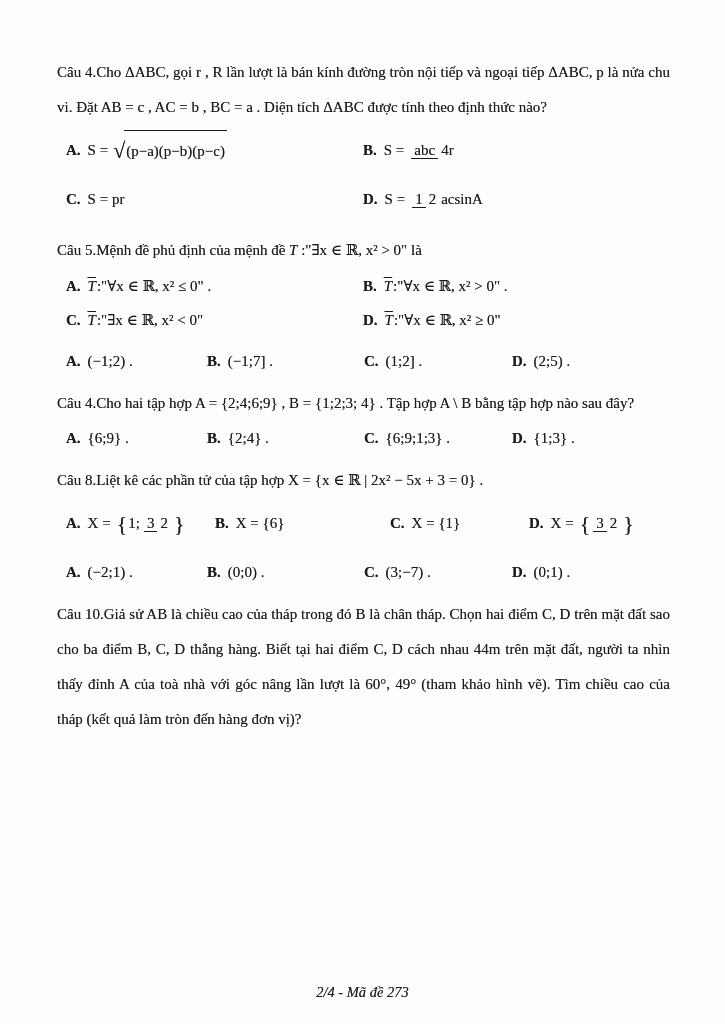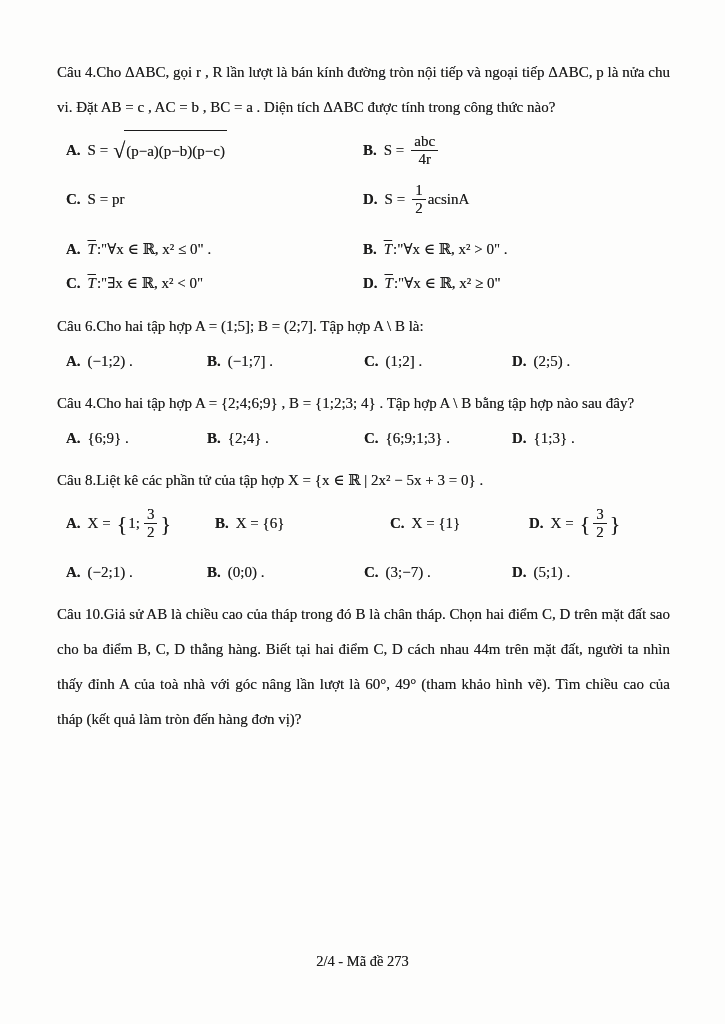--- a/index.html
+++ b/index.html
@@ -23,36 +23,36 @@
   .opts { padding-left:9px; margin-top:2px; display:grid; align-items:center; row-gap:2px; }
   .opts2 { grid-template-columns:297px 1fr; }
   .opts4 { grid-template-columns:141px 157px 148px 1fr; }
   .opts4b { grid-template-columns:149px 175px 139px 1fr; }
   .opt { display:flex; align-items:center; white-space:nowrap; min-height:30px; }
   .tall .opt { min-height:47px; }
   .med .opt { min-height:32px; }
   .opt-label { font-weight:bold; margin-right:7px; }
 
   .m-pre { margin-right:5px; }
-  .frac { display:inline-flex; flex-direction:column; text-align:center; line-height:1.12; margin:0 2px; }
+  .frac { display:inline-flex; flex-direction:row; line-height:1.12; margin:0 2px; }
   .frac .num { border-bottom:1.3px solid #1b1b1b; padding:0 3px; }
   .frac .den { padding:0 3px; }
   .sqrt-sym { font-size:22px; line-height:1; margin-right:-1px; font-weight:normal; }
   .rad { border-top:1.4px solid #1b1b1b; padding:12px 2px; }
   .tbar { text-decoration:overline; font-style:italic; margin-right:1px; }
   .brace { font-size:22px; line-height:1; margin:0 1px; font-weight:normal; }
   .inner { margin-right:2px; }
 
-  .footer { position:absolute; top:953px; left:0; width:725px; text-align:center; font-size:14.5px; }
+  .footer { position:absolute; top:984px; left:0; width:725px; text-align:center; font-size:14.5px;font-style:italic; }
 </style>
 </head>
 <body>
 
 <section class="question">
-  <p class="q-head"><span class="q-title">Câu 4.</span><span>Cho ΔABC, gọi r , R lần lượt là bán kính đường tròn nội tiếp và ngoại tiếp ΔABC, p là nửa chu vi. Đặt AB = c , AC = b , BC = a . Diện tích ΔABC được tính trong công thức nào?</span></p>
+  <p class="q-head"><span class="q-title">Câu 4.</span><span>Cho ΔABC, gọi r , R lần lượt là bán kính đường tròn nội tiếp và ngoại tiếp ΔABC, p là nửa chu vi. Đặt AB = c , AC = b , BC = a . Diện tích ΔABC được tính theo định thức nào?</span></p>
   <div class="opts opts2 tall">
     <div class="opt">
       <span class="opt-label">A.</span>
       <span class="m-pre">S =</span>
       <span class="sqrt-sym">√</span>
       <span class="rad">(p−a)(p−b)(p−c)</span>
     </div>
     <div class="opt">
       <span class="opt-label">B.</span>
       <span class="m-pre">S =</span>
@@ -71,20 +71,21 @@
       <span class="frac">
           <span class="num">1</span>
           <span class="den">2</span>
         </span>
       <span>acsinA</span>
     </div>
   </div>
 </section>
 
 <section class="question">
+  <p class="q-head"><span class="q-title">Câu 5.</span><span>Mệnh đề phủ định của mệnh đề </span><span class="it">T</span><span> :"∃x ∈ ℝ, x² &gt; 0" là</span></p>
   <div class="opts opts2 med">
     <div class="opt">
       <span class="opt-label">A.</span>
       <span class="tbar">T</span>
       <span>:"∀x ∈ ℝ, x² ≤ 0" .</span>
     </div>
     <div class="opt">
       <span class="opt-label">B.</span>
       <span class="tbar">T</span>
       <span>:"∀x ∈ ℝ, x² &gt; 0" .</span>
@@ -96,21 +97,20 @@
     </div>
     <div class="opt">
       <span class="opt-label">D.</span>
       <span class="tbar">T</span>
       <span>:"∀x ∈ ℝ, x² ≥ 0"</span>
     </div>
   </div>
 </section>
 
 <section class="question">
-  <p class="q-head"><span class="q-title">Câu 6.</span><span>Cho hai tập hợp A = (1;5]; B = (2;7]. Tập hợp A \ B là:</span></p>
   <div class="opts opts4">
     <div class="opt">
         <span class="opt-label">A.</span>
         <span>(−1;2) .</span>
       </div>
     <div class="opt">
         <span class="opt-label">B.</span>
         <span>(−1;7] .</span>
       </div>
     <div class="opt">
@@ -190,21 +190,21 @@
     <div class="opt">
         <span class="opt-label">B.</span>
         <span>(0;0) .</span>
       </div>
     <div class="opt">
         <span class="opt-label">C.</span>
         <span>(3;−7) .</span>
       </div>
     <div class="opt">
         <span class="opt-label">D.</span>
-        <span>(5;1) .</span>
+        <span>(0;1) .</span>
       </div>
   </div>
 </section>
 
 <section class="question">
   <p class="q-head"><span class="q-title">Câu 10.</span><span>Giả sử AB là chiều cao của tháp trong đó B là chân tháp. Chọn hai điểm C, D trên mặt đất sao cho ba điểm B, C, D thẳng hàng. Biết tại hai điểm C, D cách nhau 44m trên mặt đất, người ta nhìn thấy đỉnh A của toà nhà với góc nâng lần lượt là 60°, 49° (tham khảo hình vẽ). Tìm chiều cao của tháp (kết quả làm tròn đến hàng đơn vị)?</span></p>
 </section>
 
 <div class="footer">2/4 - Mã đề 273</div>
 

